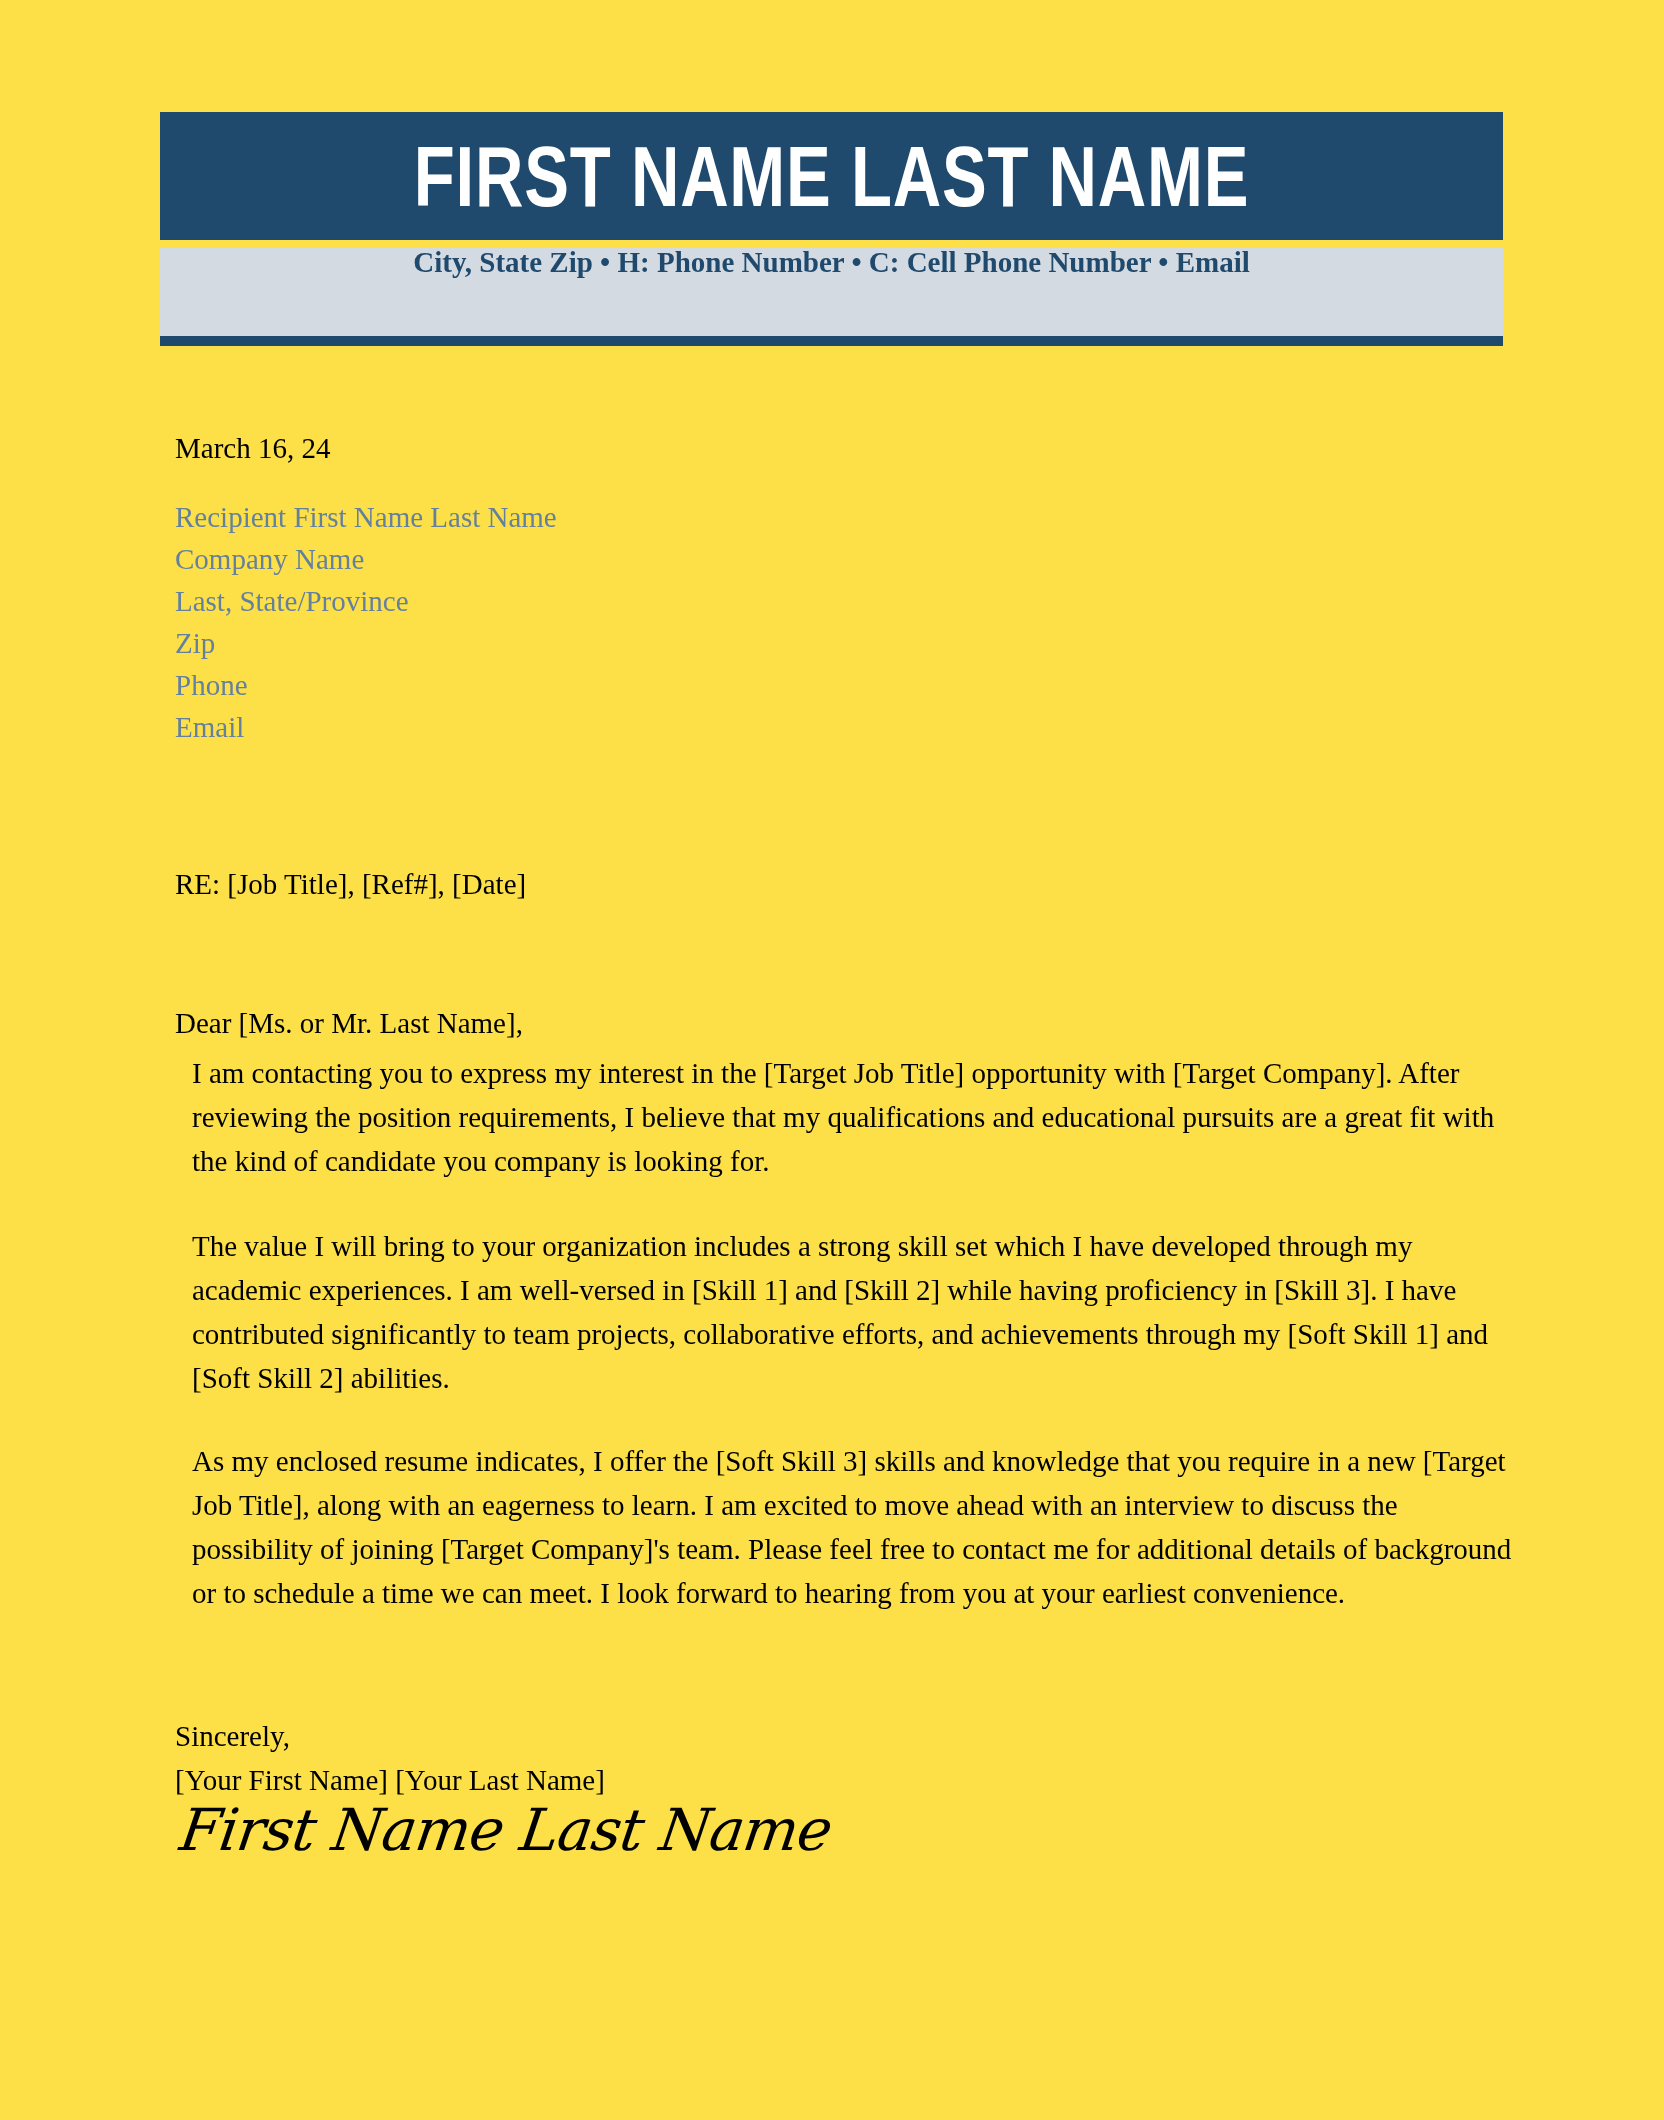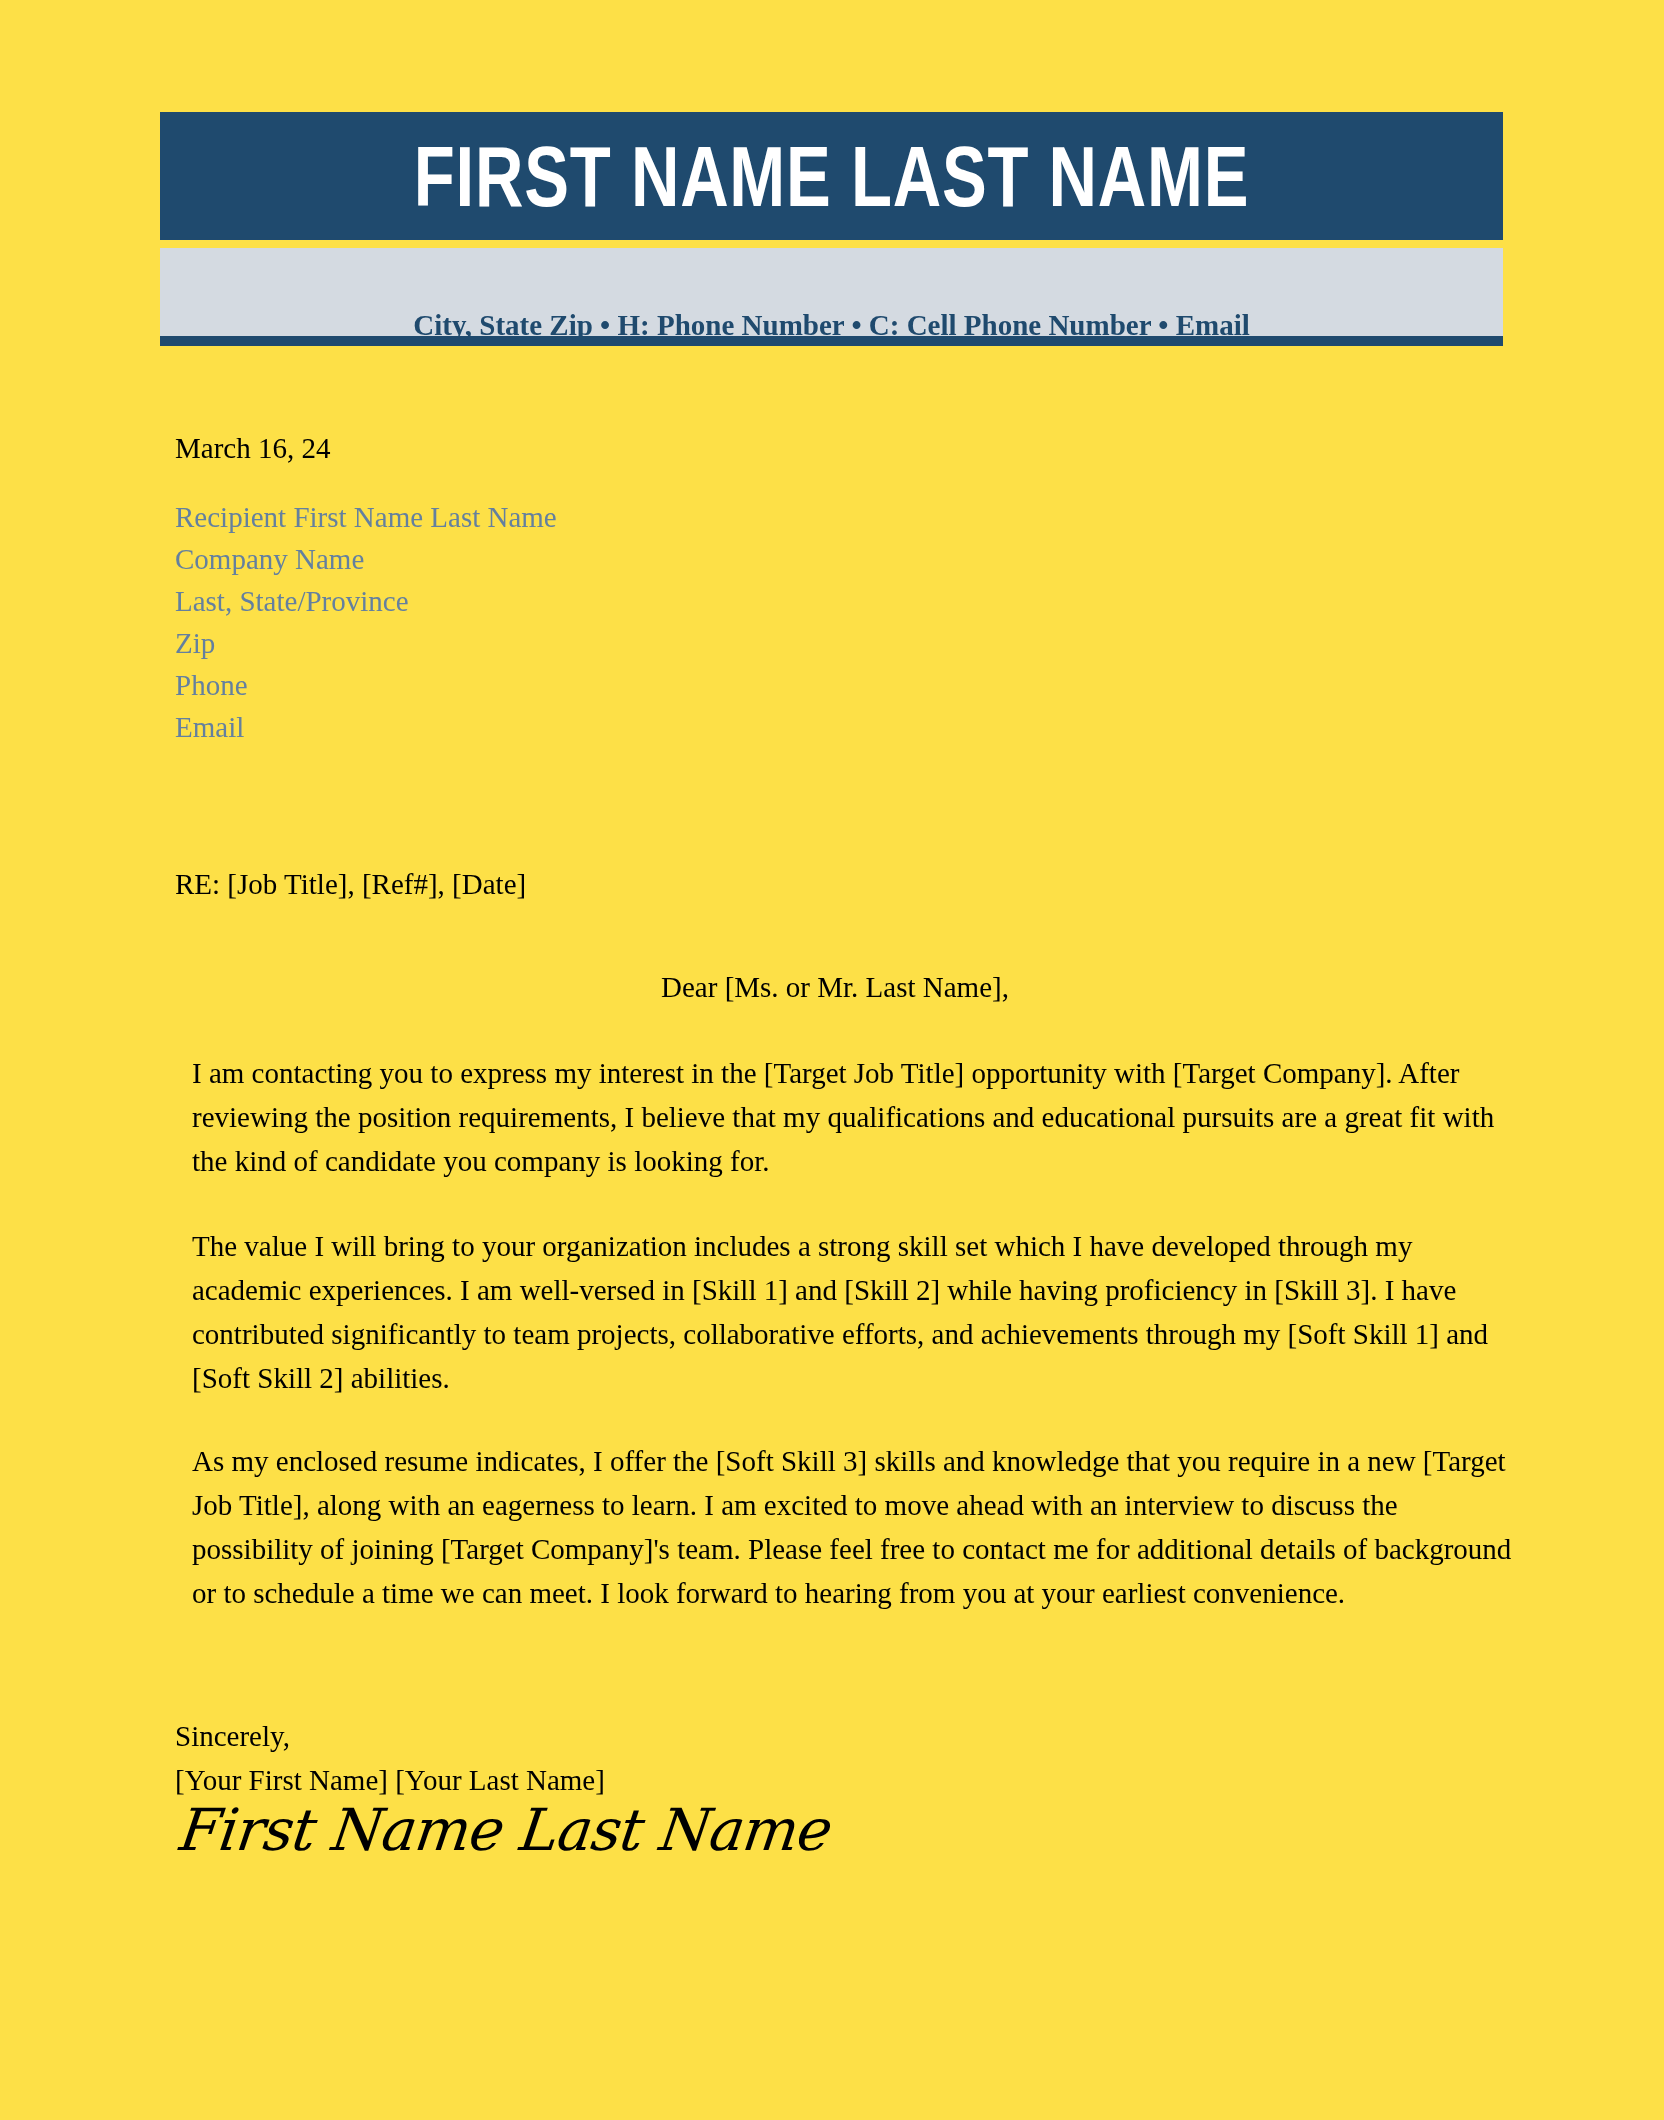--- a/index.html
+++ b/index.html
@@ -29,21 +29,21 @@
     font-size:86px;
     letter-spacing:1px;
     white-space:nowrap;
     transform:scaleX(0.78);
     transform-origin:center;
     line-height:1;
   }
   .band-light{
     position:absolute;left:160px;top:248px;width:1343px;height:92px;
     background:var(--band-light);
-    display:flex;align-items:flex-end;justify-content:center;
+    display:flex;align-items:flex-start;justify-content:center;
   }
   .band-contact{
     color:var(--navy);
     font-family:"Liberation Serif", serif;
     font-weight:bold;
     font-size:29px;
     white-space:nowrap;
     line-height:1;
   }
   .header-rule{
@@ -53,21 +53,21 @@
   
   .letter{
     position:absolute;left:175px;top:0;width:1320px;
     color:var(--body-text);
     font-size:29px;
   }
   .block{position:absolute;left:0;width:1320px;}
   .date-line{top:426px;line-height:44px;}
   .recipient-block{top:490px;line-height:42px;color:var(--recipient-text);margin-top:6px;}
   .subject-line{top:862px;line-height:44px;}
-  .salutation-line{top:965px;line-height:44px;text-align:center;}
+  .salutation-line{top:1001px;line-height:44px;}
   .para{margin:17px;line-height:44px;}
   .p1{top:1034px;}
   .p2{top:1207px;}
   .p3{top:1422px;}
   .closing-block{top:1670px;line-height:44px;margin-top:44px;}
   .signature-line{
     top:1790px;
     font-family:"DejaVu Serif", serif;
     font-style:italic;
     font-size:58px;

